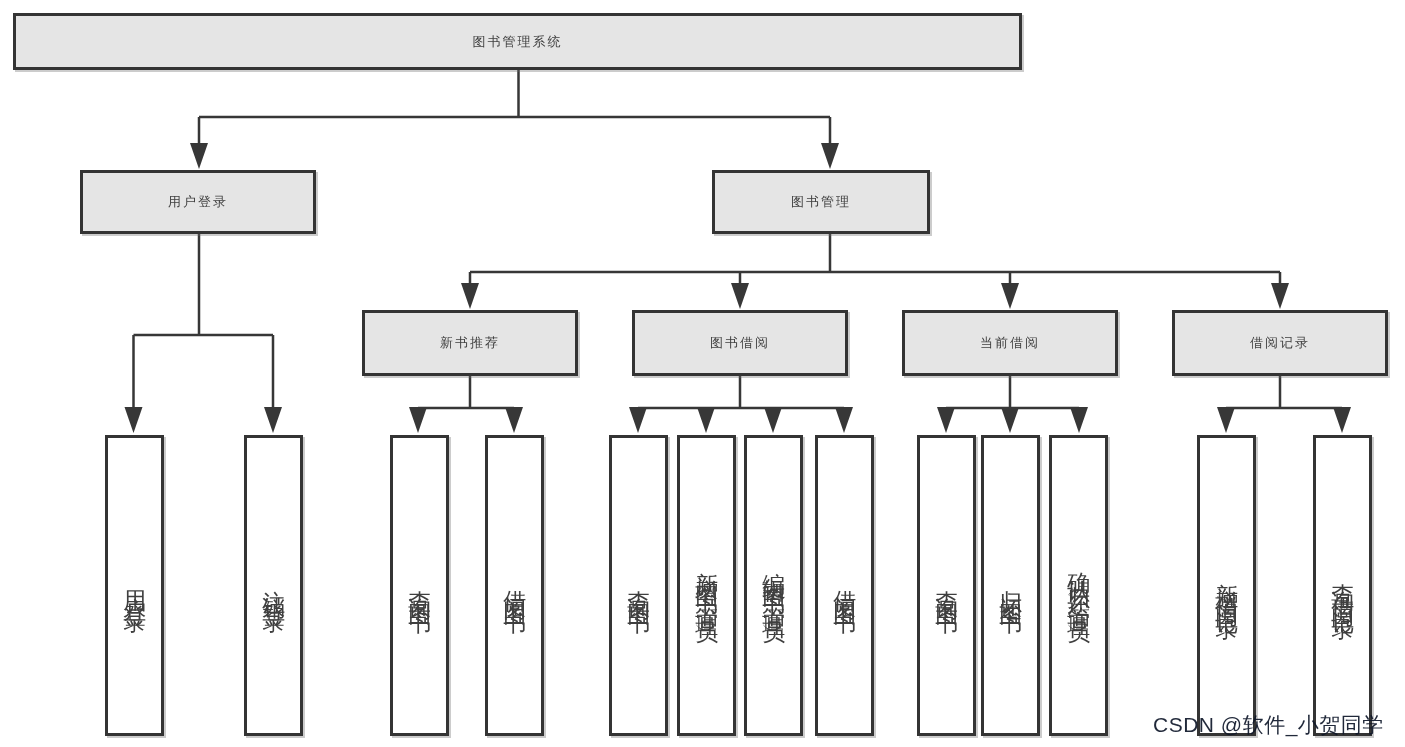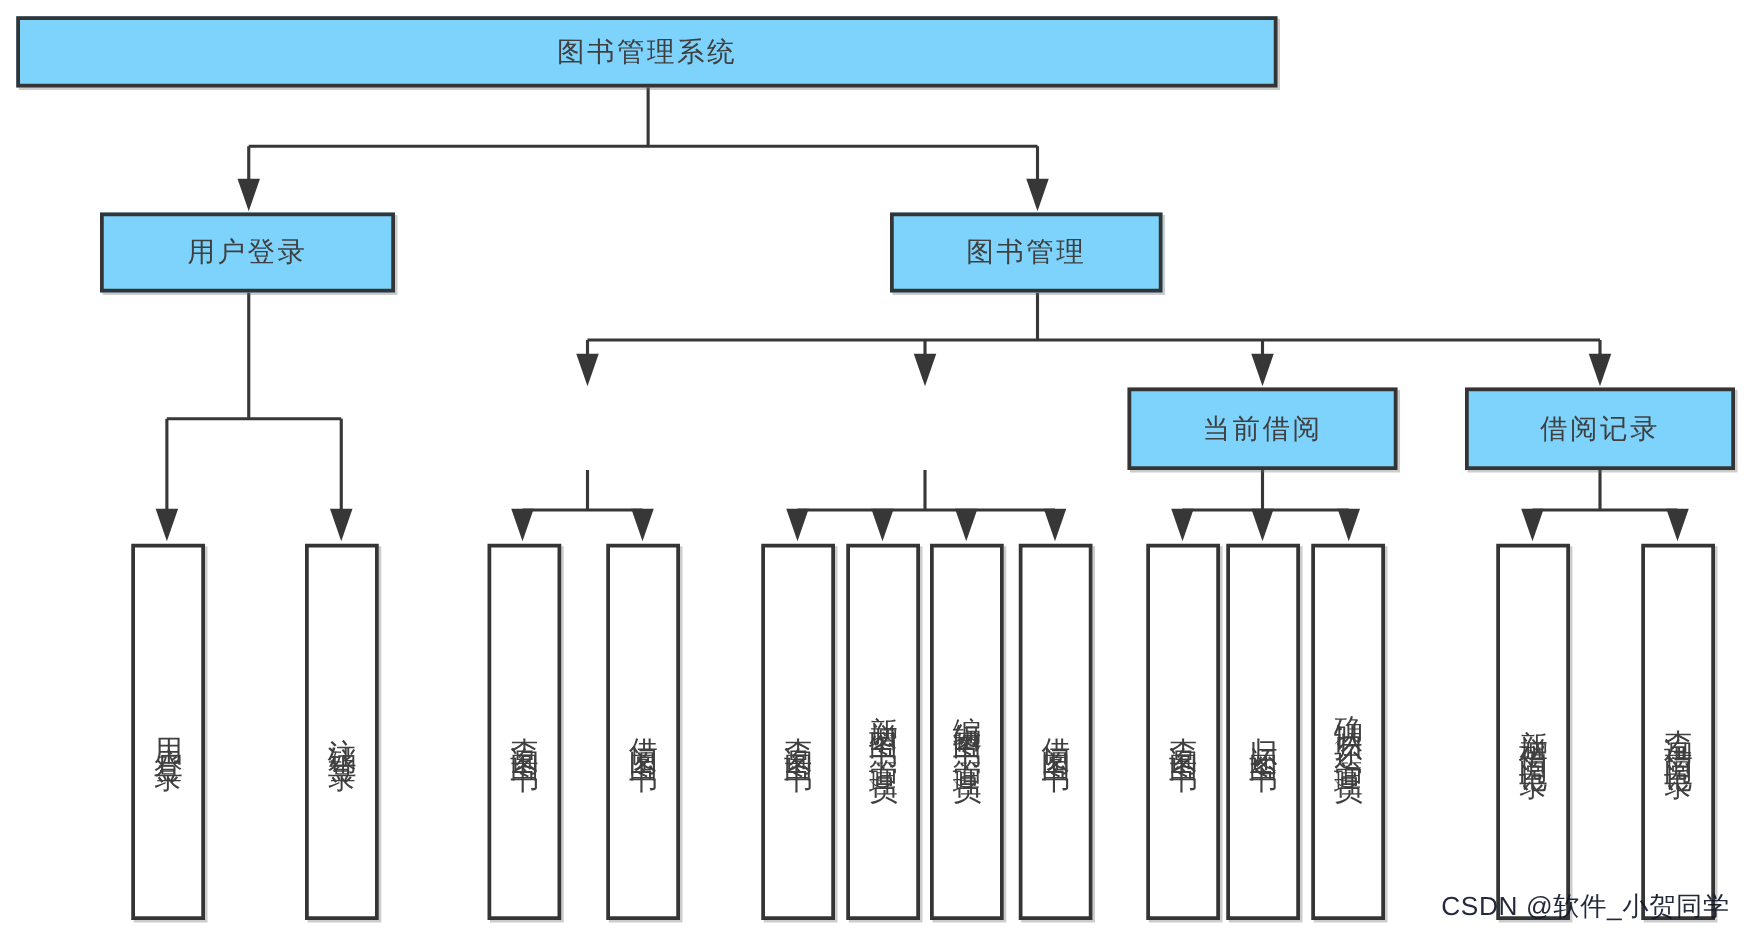--- a/index.html
+++ b/index.html
@@ -2,24 +2,24 @@
 <html><head>
 <meta charset="utf-8">
 <style>
   html,body{margin:0;padding:0;background:#fff;}
   .canvas{
     position:relative;width:1405px;height:747px;background:#ffffff;overflow:hidden;
     font-family:"Liberation Sans","DejaVu Sans",sans-serif;color:#3f3f3f;
   }
   .lines{position:absolute;left:0;top:0;z-index:1;}
   .node{
-    position:absolute;box-sizing:border-box;background:#7dd3fc;
+    position:absolute;box-sizing:border-box;background:#e5e5e5;
     border:3px solid #343434;box-shadow:2px 2px 0 rgba(110,110,110,.35);
     display:flex;align-items:center;justify-content:center;
-    font-size:22px;letter-spacing:2px;z-index:2;white-space:nowrap;
+    font-size:13px;letter-spacing:2px;z-index:2;white-space:nowrap;
   }
   .vnode{
     position:absolute;box-sizing:border-box;background:#fff;
     border:3px solid #343434;box-shadow:2px 2px 0 rgba(110,110,110,.35);
     display:flex;align-items:center;justify-content:center;
     writing-mode:vertical-rl;text-orientation:mixed;
     font-size:23px;letter-spacing:7px;line-height:1.1;z-index:2;
     padding:4px 0;
   }
   .watermark{
@@ -64,20 +64,22 @@
       <polygon points="1217,407 1235,407 1226,433"></polygon>
       <polygon points="1333,407 1351,407 1342,433"></polygon>
     </g>
   </svg>
 
   <div class="node" style="left:13px;top:13px;width:1009px;height:57px;">图书管理系统</div>
 
   <div class="node" style="left:80px;top:170px;width:236px;height:64px;">用户登录</div>
   <div class="node" style="left:712px;top:170px;width:218px;height:64px;">图书管理</div>
 
+  <div class="node" style="left:362px;top:310px;width:216px;height:66px;">新书推荐</div>
+  <div class="node" style="left:632px;top:310px;width:216px;height:66px;">图书借阅</div>
   <div class="node" style="left:1172px;top:310px;width:216px;height:66px;">借阅记录</div>
   <div class="node" style="left:902px;top:310px;width:216px;height:66px;">当前借阅</div>
 
   <div class="vnode" style="left:105px;top:435px;width:59px;height:301px;">用户登录</div>
   <div class="vnode" style="left:244px;top:435px;width:59px;height:301px;">注销登录</div>
 
   <div class="vnode" style="left:390px;top:435px;width:59px;height:301px;">查询图书</div>
   <div class="vnode" style="left:485px;top:435px;width:59px;height:301px;">借阅图书</div>
 
   <div class="vnode" style="left:609px;top:435px;width:59px;height:301px;">查询图书</div>

